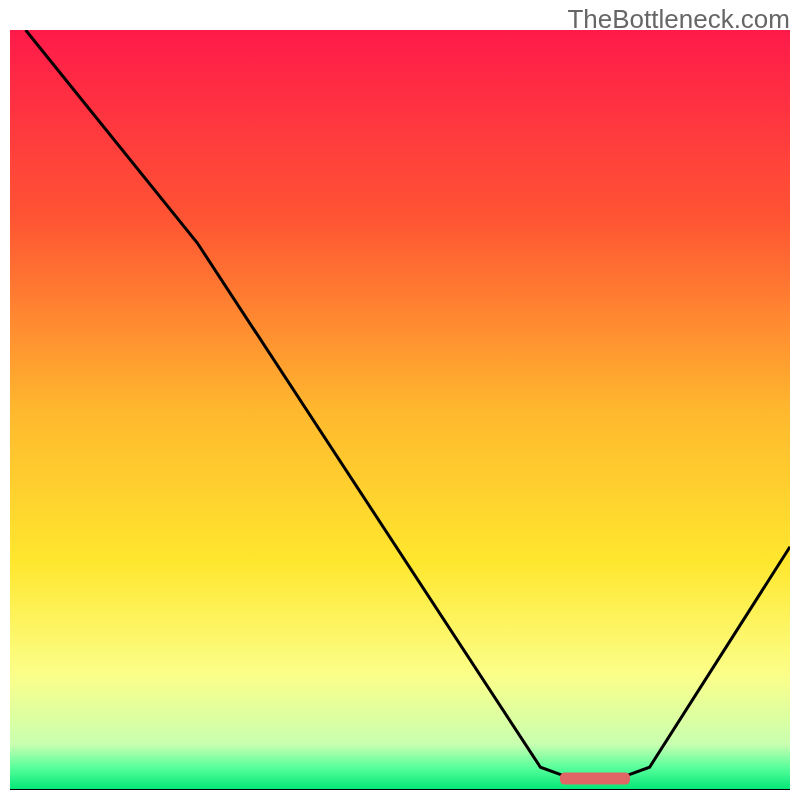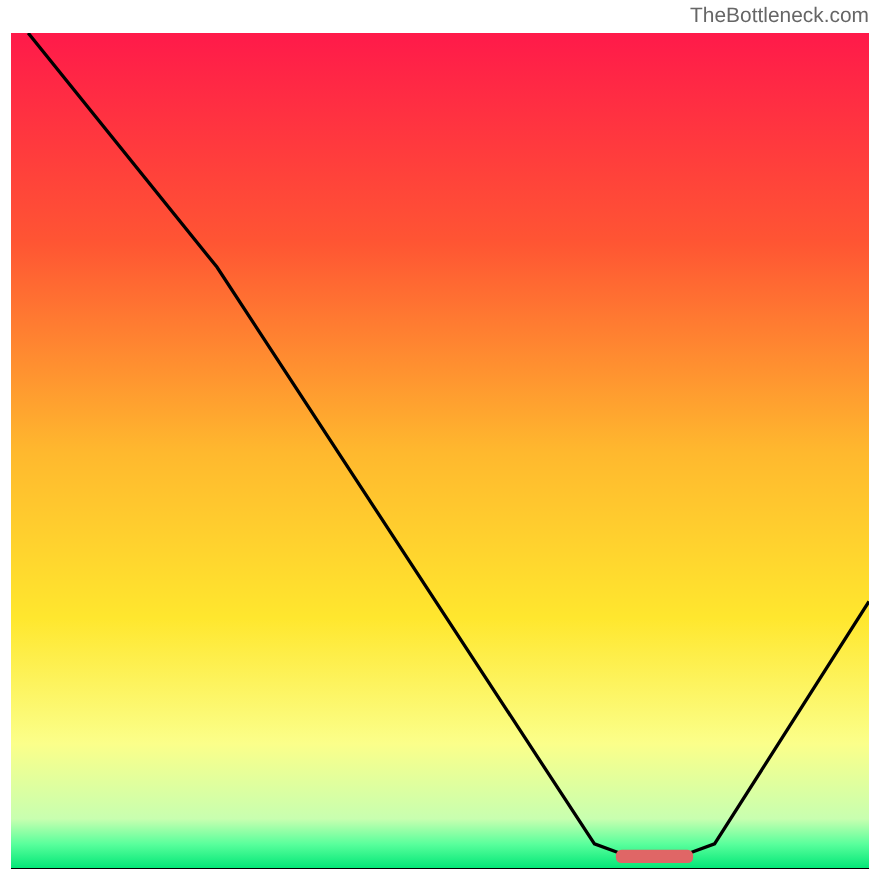--- a/index.html
+++ b/index.html
@@ -8,21 +8,21 @@
     height: 800px;
     background: #ffffff;
     font-family: Arial, sans-serif;
     position: relative;
     overflow: hidden;
   }
   .watermark {
     position: absolute;
     top: 4px;
     right: 10px;
-    font-size: 19px;
+    font-size: 26px;
     font-weight: 500;
     color: #666666;
     z-index: 10;
   }
   .chart-container {
     position: absolute;
     top: 30px;
     left: 10px;
     width: 780px;
     height: 760px;

